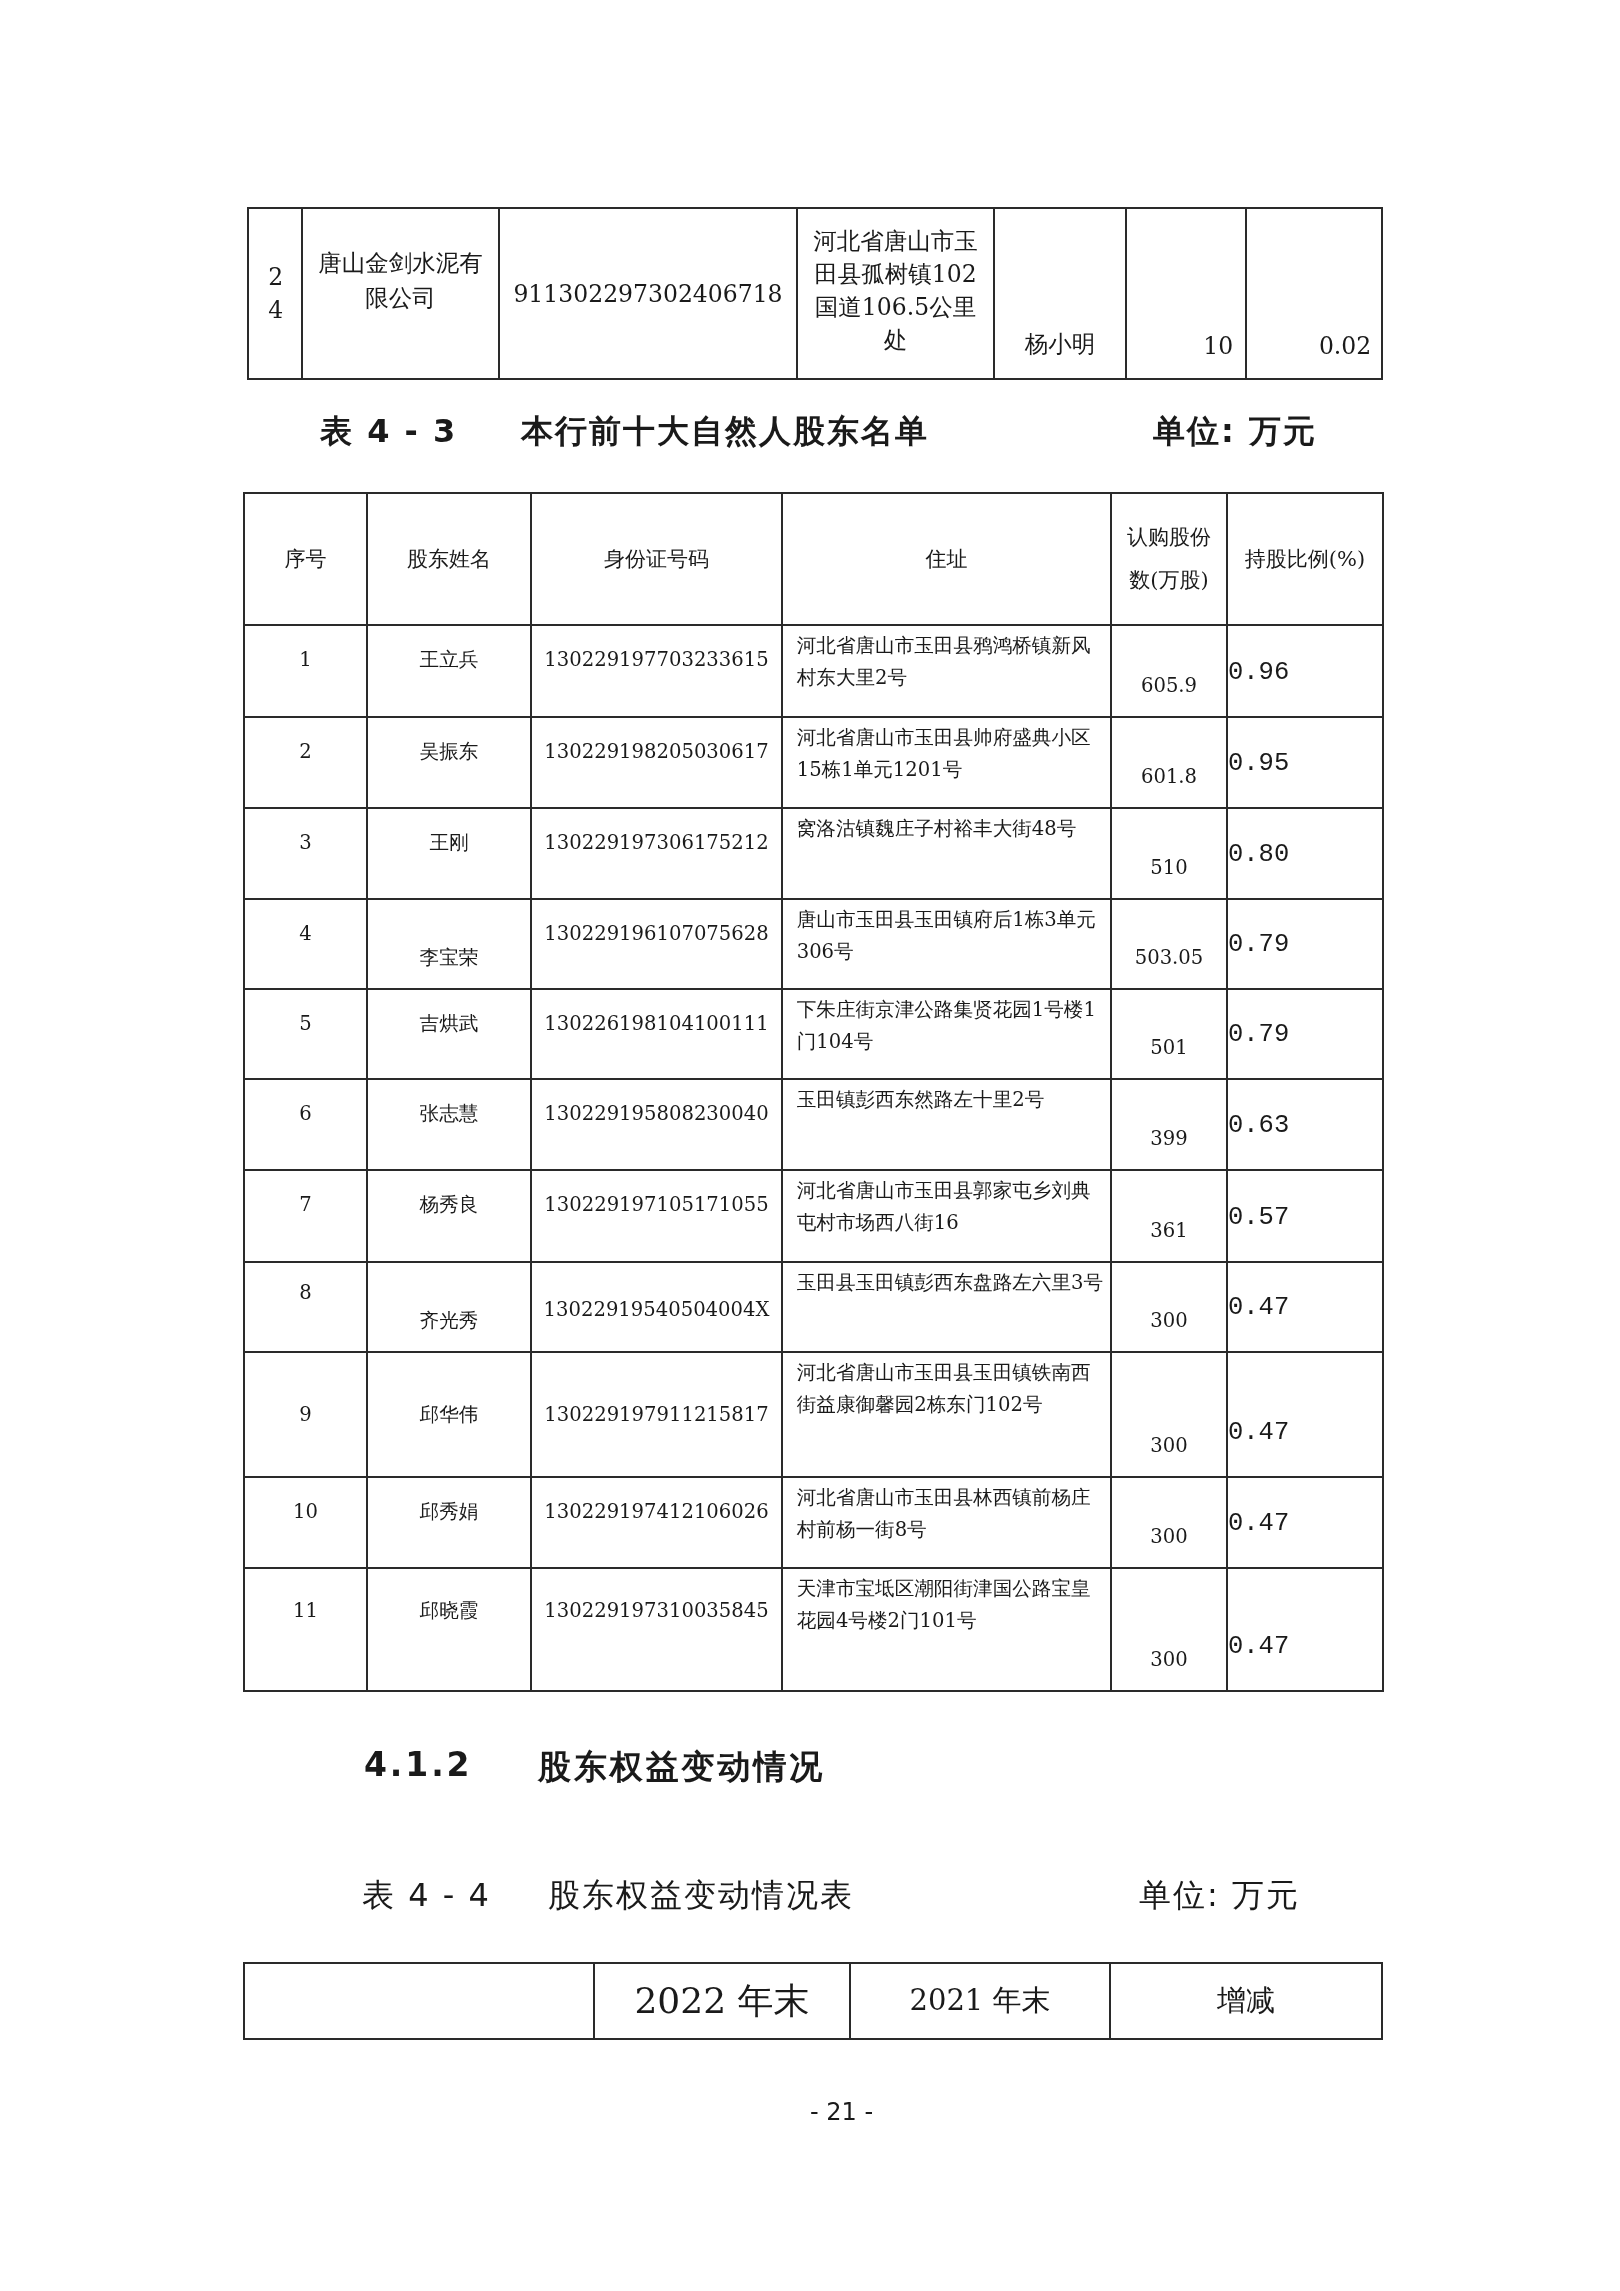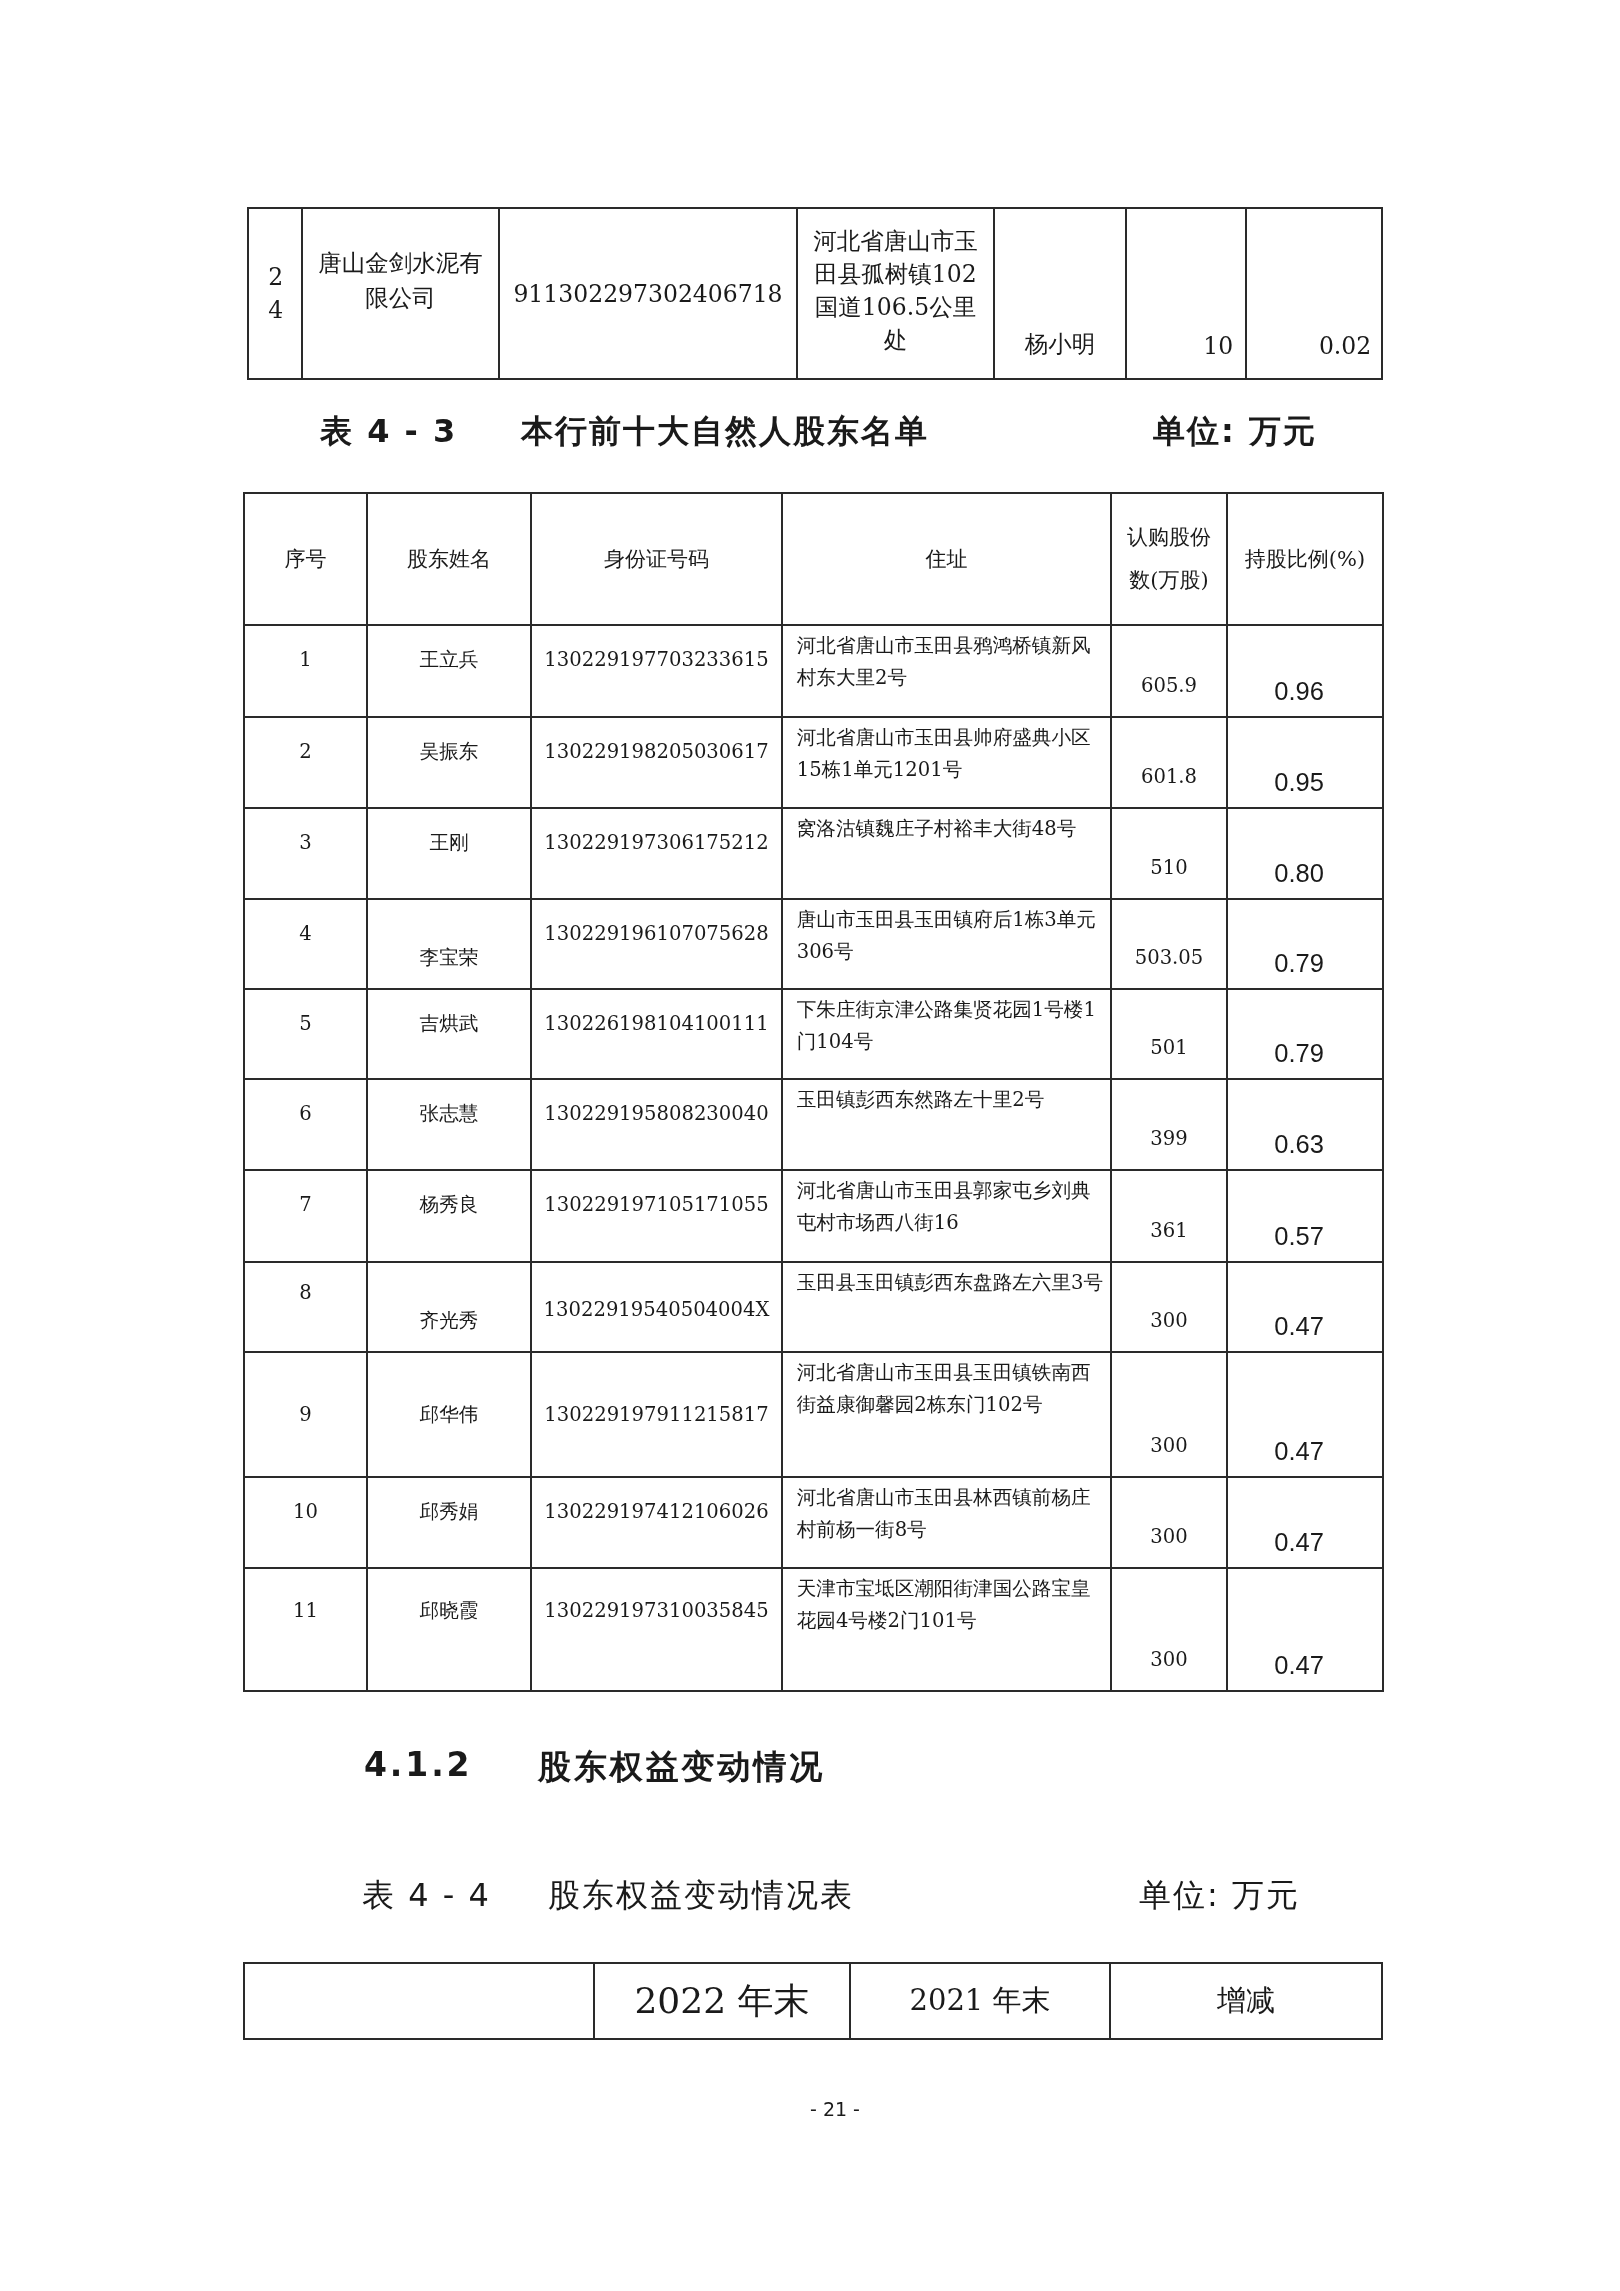--- a/index.html
+++ b/index.html
@@ -8,25 +8,25 @@
     font-family:"DejaVu Serif","Liberation Serif",serif; color:#1a1a1a; overflow:hidden;
   }
   .abs { position:absolute;margin-left:36px; }
   table { border-collapse:collapse; position:absolute; table-layout:fixed; }
   td { border:2px solid #2a2a2a; padding:0; vertical-align:middle; }
   .t-prev td { font-size:23.5px; }
   .t-main td { font-size:19.6px; line-height:32px; }
   .t-main .hdr td { font-size:21px;text-align:center; }
   .c { text-align:center; }
   .r { text-align:right; padding-right:11.8px; }
-  .pct { font-family:Liberation Sans, sans-serif; font-size:25.5px !important; text-align:center; padding-right:11.8px; vertical-align:bottom; padding-bottom:9px; }
+  .pct { font-family:Liberation Mono, monospace; font-size:25.5px !important; text-align:left; padding-right:11.8px; vertical-align:bottom; padding-bottom:27px; }
   .cap { font-size:32px; font-weight:bold; letter-spacing:2px; font-family:"DejaVu Sans","Liberation Sans",sans-serif; }
   .cap2 { font-size:32px; letter-spacing:2px; font-family:"DejaVu Sans","Liberation Sans",sans-serif; }
   .sec { font-size:33px; font-weight:bold; letter-spacing:2.9px; font-family:"DejaVu Sans","Liberation Sans",sans-serif; }
-  .pageno { font-size:19px; font-family:"DejaVu Sans","Liberation Sans",sans-serif; }
+  .pageno { font-size:24px; font-family:"DejaVu Sans","Liberation Sans",sans-serif; }
   .addr { text-align:left; padding-left:13.7px; padding-top:3.9px; vertical-align:top; }
   .shares { text-align:center; vertical-align:bottom; padding-bottom:13.7px; }
 </style>
 </head>
 <body>
 
 <table class="t-prev" style="left:247px; top:207px; width:1134px; height:173px;">
   <colgroup>
     <col style="width:54px">
       <col style="width:197px">

